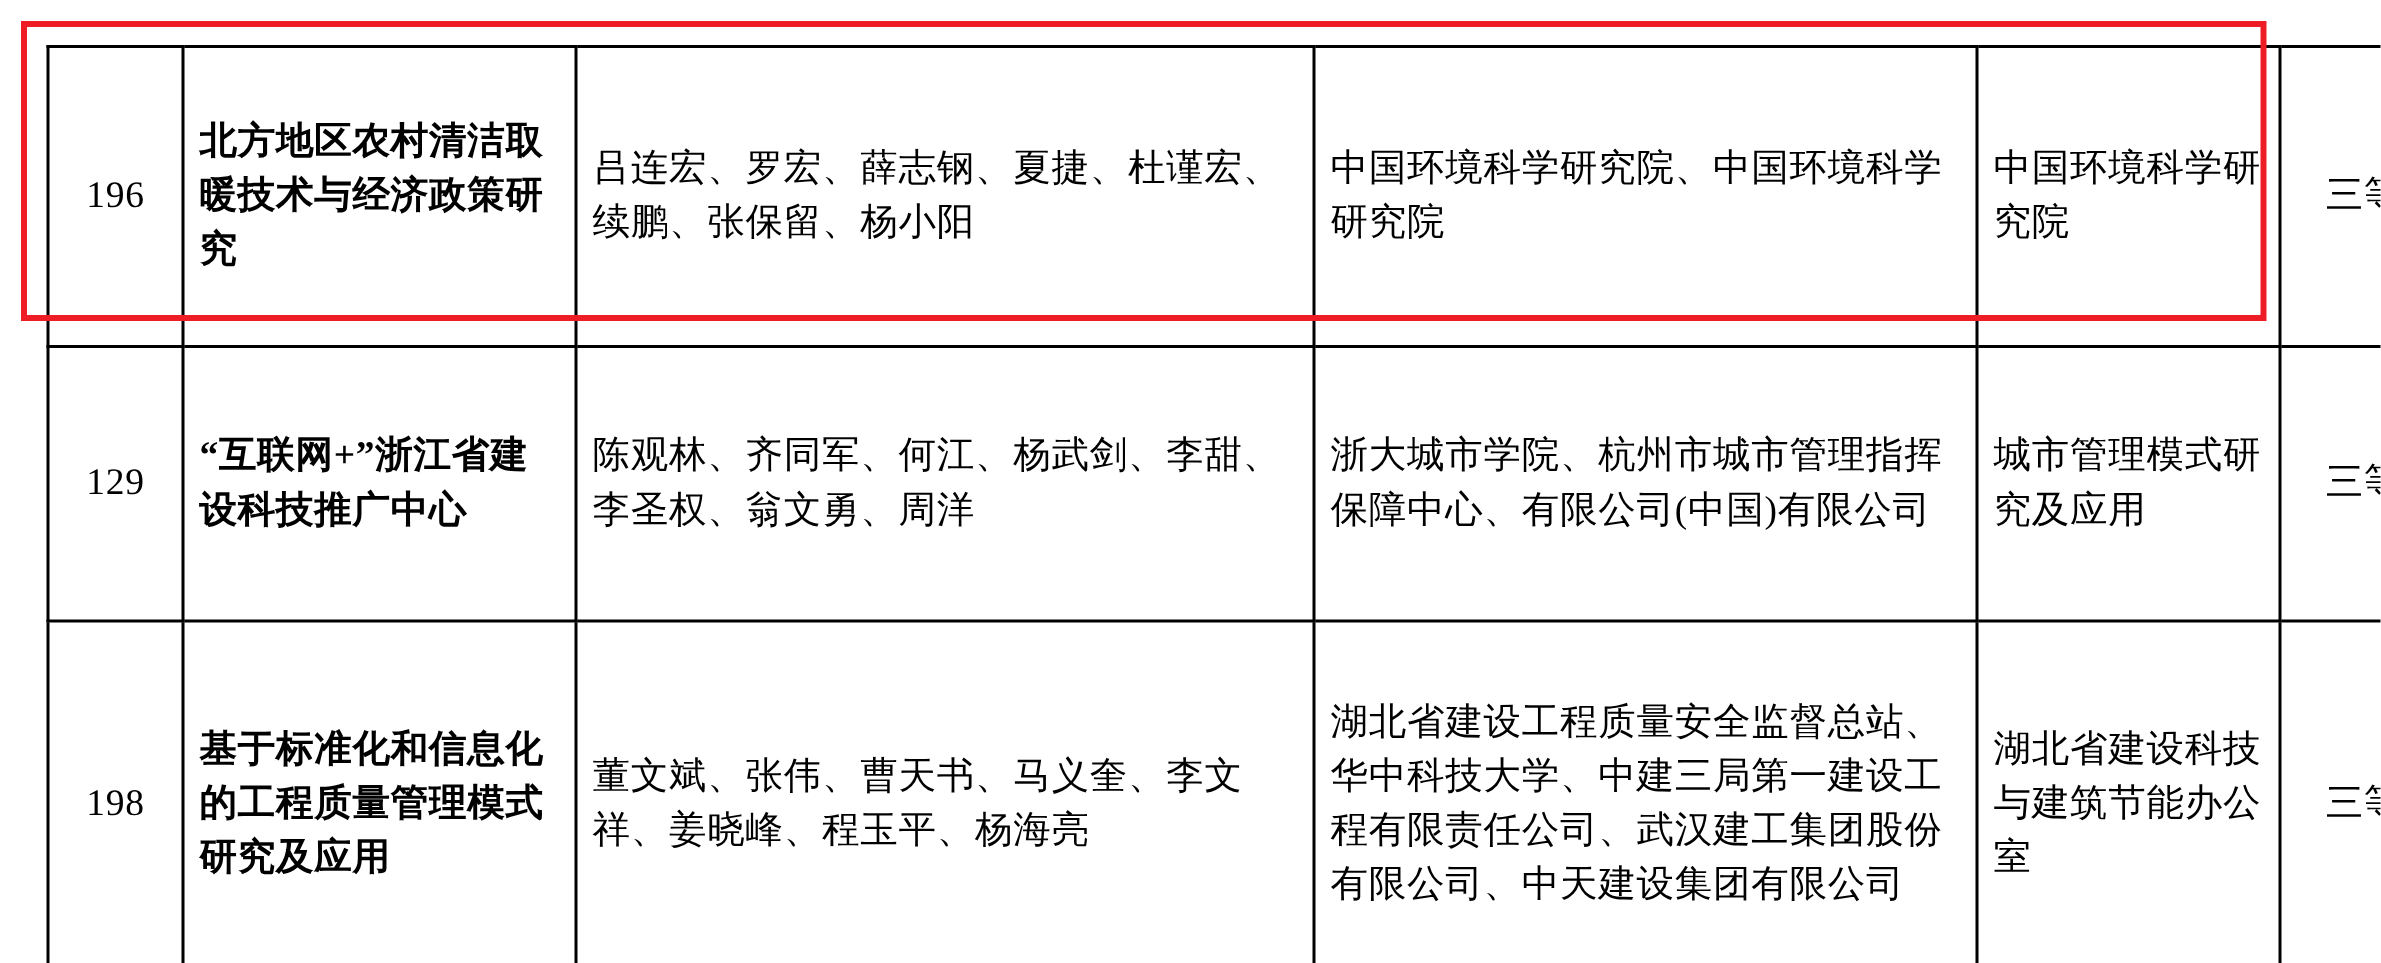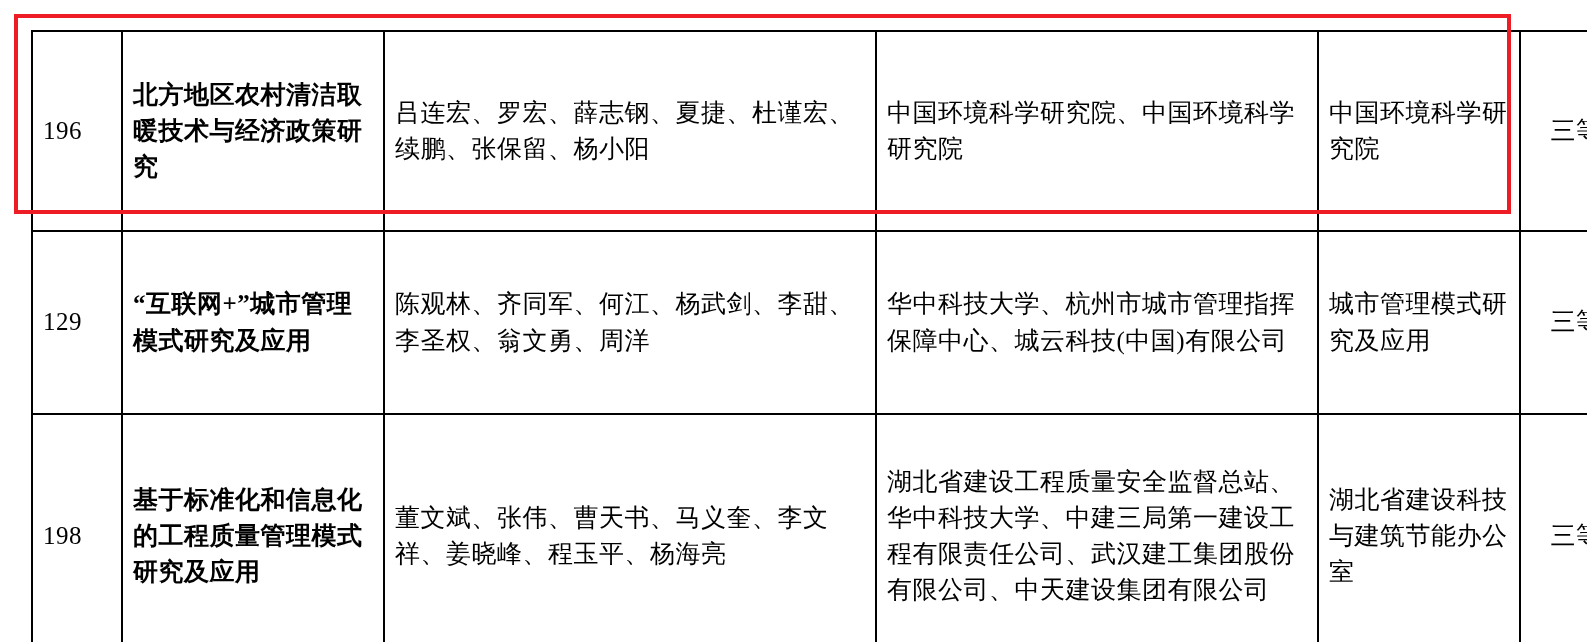--- a/index.html
+++ b/index.html
@@ -32,21 +32,21 @@
   table.award-table td {
     border: 2px solid #000000;
     padding: 8px 10px;
     vertical-align: middle;
     font-size: 25px;
     line-height: 1.45;
     letter-spacing: 0.5px;
   }
   td.col-index {
     width: 68px;
-    text-align: left;
+    text-align: center;
     padding: 8px 4px;
   }
   td.col-title {
     width: 240px;
     font-weight: bold;
   }
   td.col-people {
     width: 470px;
     border-radius: 25px;
   }
@@ -92,23 +92,23 @@
       <tr class="row-196">
         <td class="col-index">196</td>
         <td class="col-title">北方地区农村清洁取暖技术与经济政策研究</td>
         <td class="col-people">吕连宏、罗宏、薛志钢、夏捷、杜谨宏、续鹏、张保留、杨小阳</td>
         <td class="col-org">中国环境科学研究院、中国环境科学研究院</td>
         <td class="col-unit">中国环境科学研究院</td>
         <td class="col-grade">三等</td>
       </tr>
       <tr class="row-197">
         <td class="col-index">129</td>
-        <td class="col-title">“互联网+”城市管理模式研究及应用</td>
+        <td class="col-title">“互联网+”浙江省建设科技推广中心</td>
         <td class="col-people">陈观林、齐同军、何江、杨武剑、李甜、李圣权、翁文勇、周洋</td>
-        <td class="col-org">华中科技大学、杭州市城市管理指挥保障中心、城云科技(中国)有限公司</td>
+        <td class="col-org">浙大城市学院、杭州市城市管理指挥保障中心、有限公司(中国)有限公司</td>
         <td class="col-unit">城市管理模式研究及应用</td>
         <td class="col-grade">三等</td>
       </tr>
       <tr class="row-198">
         <td class="col-index">198</td>
         <td class="col-title">基于标准化和信息化的工程质量管理模式研究及应用</td>
         <td class="col-people">董文斌、张伟、曹天书、马义奎、李文祥、姜晓峰、程玉平、杨海亮</td>
         <td class="col-org">湖北省建设工程质量安全监督总站、华中科技大学、中建三局第一建设工程有限责任公司、武汉建工集团股份有限公司、中天建设集团有限公司</td>
         <td class="col-unit">湖北省建设科技与建筑节能办公室</td>
         <td class="col-grade">三等</td>

